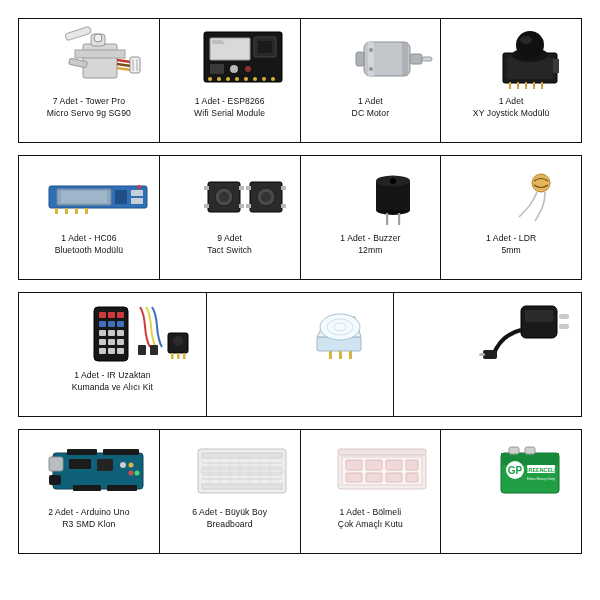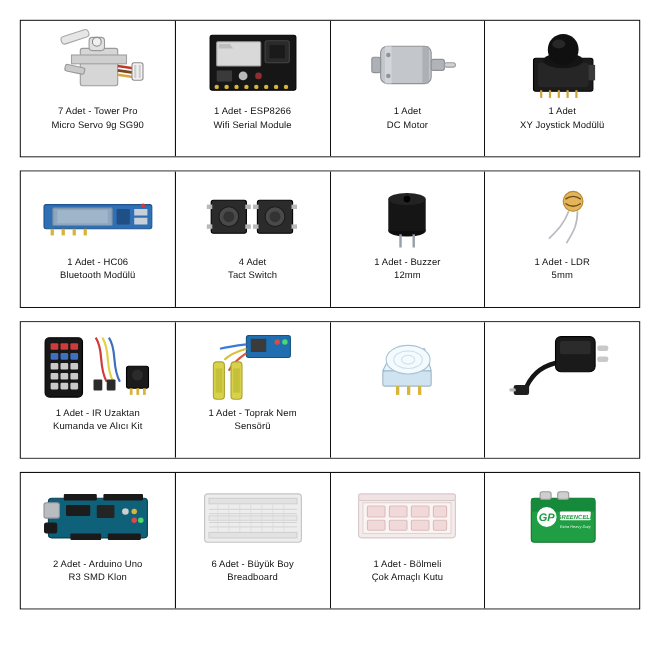--- a/index.html
+++ b/index.html
@@ -38,23 +38,22 @@
     padding: 4px 2px 2px 2px;
     background: #fff;
     overflow: hidden;
   }
   .cell:last-child { border-right: none; }
   .art {
     height: 72px;
     width: 100%;
     display: flex;
     align-items: center;
-    justify-content: center;
+    justify-content: flex-end;
     position: relative;
-    font-style: italic;
   }
   .cap {
     font-size: 8.6px;
     line-height: 12px;
     color: #111;
     text-align: center;
     padding: 0 3px;
     letter-spacing: 0.1px;
     white-space: pre-line;
   }
@@ -195,21 +194,21 @@
             <rect x="56" y="16" width="32" height="30" rx="2" fill="#2b2b2b" stroke="#000"></rect>
             <circle cx="72" cy="31" r="9" fill="#4a4a4a" stroke="#1d1d1d"></circle>
             <circle cx="72" cy="31" r="5" fill="#333"></circle>
             <rect x="52" y="20" width="5" height="4" fill="#b9b9b9"></rect>
             <rect x="52" y="38" width="5" height="4" fill="#b9b9b9"></rect>
             <rect x="87" y="20" width="5" height="4" fill="#b9b9b9"></rect>
             <rect x="87" y="38" width="5" height="4" fill="#b9b9b9"></rect>
           </g>
         </svg>
       </div>
-      <div class="cap">4 Adet
+      <div class="cap">9 Adet
 Tact Switch</div>
     </div>
 
     <div class="cell">
       <div class="art">
         <svg width="90" height="62" viewBox="0 0 90 62">
           <ellipse cx="45" cy="45" rx="17" ry="5" fill="#0d0d0d"></ellipse>
           <rect x="28" y="16" width="34" height="29" fill="#151515"></rect>
           <ellipse cx="45" cy="16" rx="17" ry="5.5" fill="#222"></ellipse>
           <circle cx="45" cy="16" r="3" fill="#000"></circle>
@@ -273,39 +272,20 @@
           <path d="M66 8 C 74 20, 68 34, 76 48" stroke="#e0d24a" stroke-width="2" fill="none"></path>
           <path d="M72 8 C 80 20, 74 34, 82 48" stroke="#3f6fbf" stroke-width="2" fill="none"></path>
           <rect x="58" y="46" width="8" height="10" rx="1" fill="#2a2a2a"></rect>
           <rect x="70" y="46" width="8" height="10" rx="1" fill="#2a2a2a"></rect>
         </svg>
       </div>
       <div class="cap">1 Adet - IR Uzaktan
 Kumanda ve Alıcı Kit</div>
     </div>
 
-    <div class="cell">
-      <div class="art">
-        <svg width="116" height="68" viewBox="0 0 116 68">
-          <rect x="52" y="6" width="40" height="20" rx="2" fill="#1f6fb0" stroke="#16527f"></rect>
-          <rect x="56" y="9" width="14" height="12" fill="#3b3b3b"></rect>
-          <circle cx="80" cy="12" r="2.5" fill="#d84b4b"></circle>
-          <circle cx="87" cy="12" r="2.5" fill="#4bd870"></circle>
-          <path d="M52 18 q-14 4 -20 10" stroke="#d8c03a" stroke-width="2" fill="none"></path>
-          <path d="M52 22 q-12 8 -16 16" stroke="#d8563a" stroke-width="2" fill="none"></path>
-          <path d="M52 14 q-16 2 -24 4" stroke="#3a7ad8" stroke-width="2" fill="none"></path>
-          <rect x="22" y="30" width="10" height="34" rx="3" fill="#d8d24a" stroke="#a9a42f"></rect>
-          <rect x="38" y="30" width="10" height="34" rx="3" fill="#d8d24a" stroke="#a9a42f"></rect>
-          <rect x="24" y="36" width="6" height="22" fill="#b8b42f" opacity="0.6"></rect>
-          <rect x="40" y="36" width="6" height="22" fill="#b8b42f" opacity="0.6"></rect>
-        </svg>
-      </div>
-      <div class="cap">1 Adet - Toprak Nem
-Sensörü</div>
-    </div>
 
     <div class="cell">
       <div class="art">
         <svg width="104" height="64" viewBox="0 0 104 64">
           <rect x="30" y="36" width="44" height="14" rx="2" fill="#cfe3f0" stroke="#9fb7c6"></rect>
           <path d="M30 36 L40 16 L68 16 L74 36 Z" fill="#e8f3fa" stroke="#9fb7c6"></path>
           <ellipse cx="53" cy="26" rx="20" ry="13" fill="#f3fbff" stroke="#a8c4d4"></ellipse>
           <g stroke="#cfe0ec" stroke-width="1" fill="none">
             <ellipse cx="53" cy="26" rx="13" ry="8"></ellipse>
             <ellipse cx="53" cy="26" rx="6" ry="4"></ellipse>

